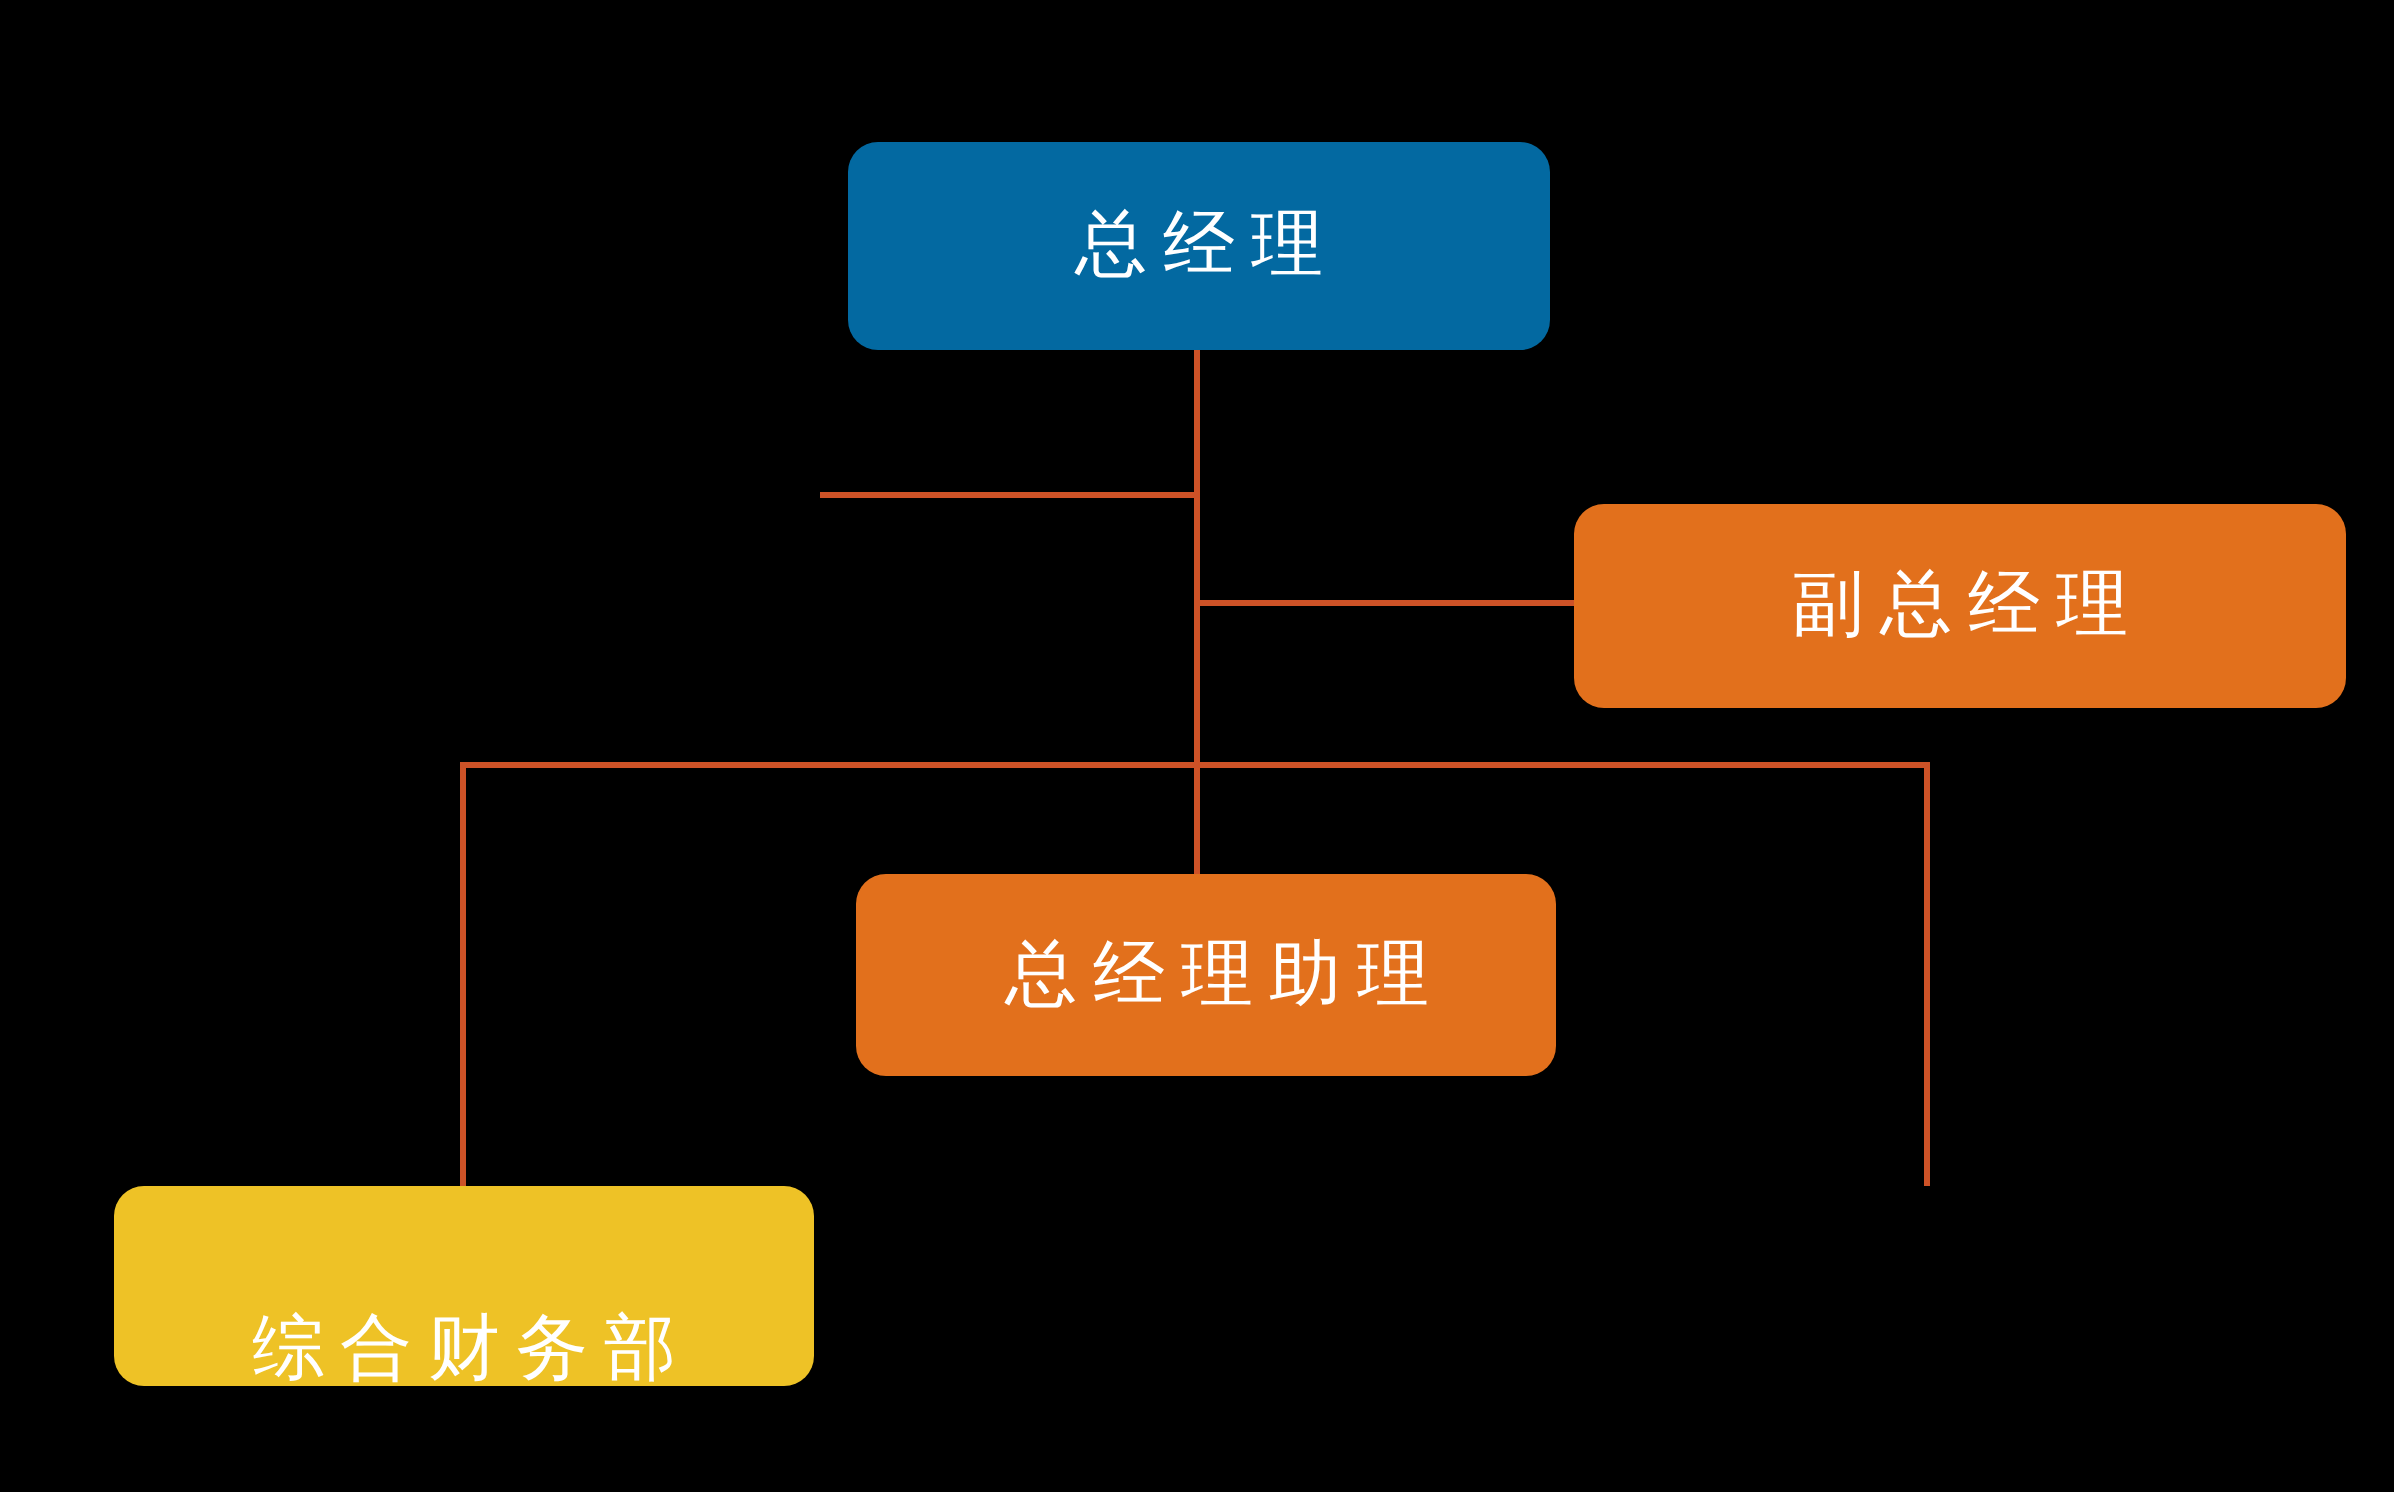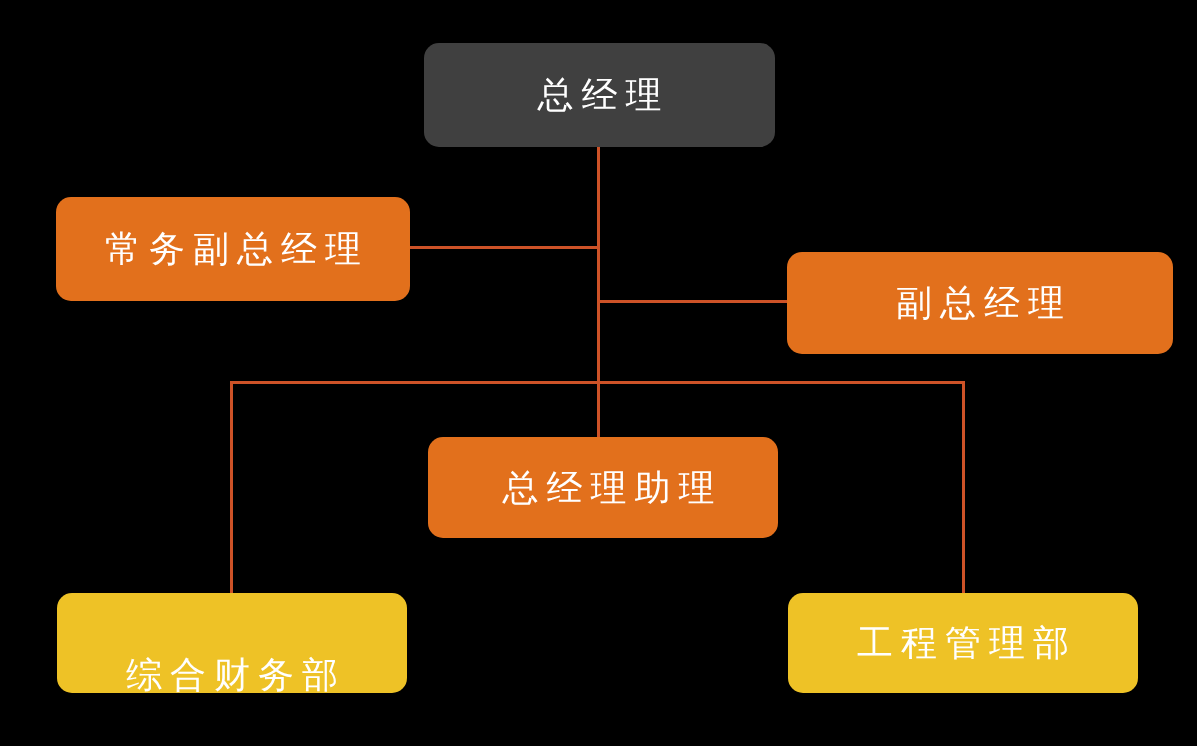--- a/index.html
+++ b/index.html
@@ -60,37 +60,31 @@
 
 <div class="stage">
 
   <div class="connector" id="conn-trunk" style="background: rgb(205, 82, 39);"></div>
   <div class="connector" id="conn-left-upper" style="background: rgb(205, 82, 39);"></div>
   <div class="connector" id="conn-right-upper" style="background: rgb(205, 82, 39);"></div>
   <div class="connector" id="conn-branch" style="background: rgb(205, 82, 39);"></div>
   <div class="connector" id="conn-left-drop" style="background: rgb(205, 82, 39);"></div>
   <div class="connector" id="conn-right-drop" style="background: rgb(205, 82, 39);"></div>
 
-  <div class="node" id="node-0" style="background: #404040;">
+  <div class="node" id="node-0" style="background: #0369a1; margin-top: 28px;">
     <span class="label" style="color: rgb(255, 255, 255);">总经理</span>
   </div>
 
-  <div class="node" id="node-1" style="background: rgb(226, 112, 28);">
-    <span class="label" style="color: rgb(255, 255, 255);">常务副总经理</span>
-  </div>
 
   <div class="node" id="node-2" style="background: rgb(226, 112, 28);">
     <span class="label" style="color: rgb(255, 255, 255);">副总经理</span>
   </div>
 
   <div class="node" id="node-3" style="background: rgb(226, 112, 28); padding-left: 11px;">
     <span class="label" style="color: rgb(255, 255, 255);">总经理助理</span>
   </div>
 
   <div class="node" id="node-4" style="background: rgb(238, 194, 38); align-items: flex-end;">
     <span class="label" style="color: rgb(255, 255, 255);">综合财务部</span>
   </div>
 
-  <div class="node" id="node-5" style="background: rgb(238, 194, 38);">
-    <span class="label" style="color: rgb(255, 255, 255);">工程管理部</span>
-  </div>
 
 </div>
 
 </body></html>

